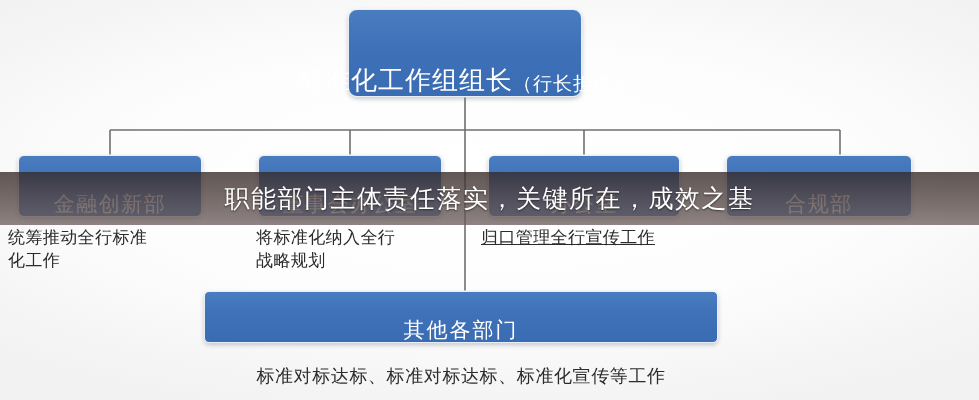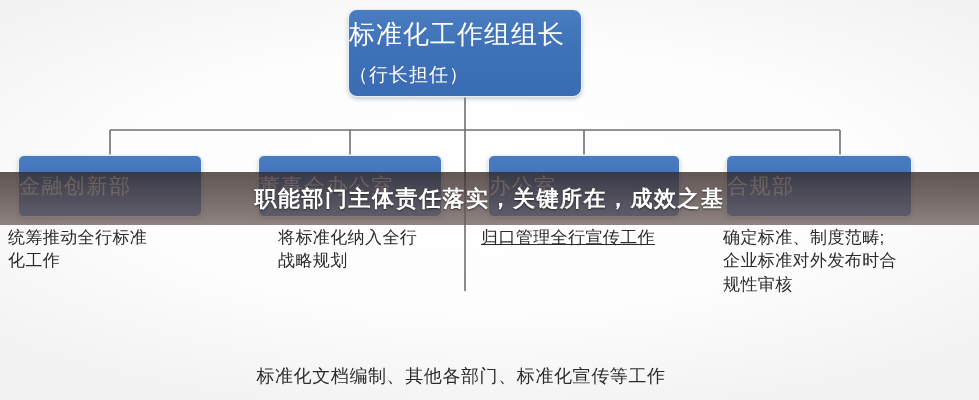--- a/index.html
+++ b/index.html
@@ -36,22 +36,21 @@
 
   
   .node {
     position: absolute;
     background: linear-gradient(180deg, #4a7cc0 0%, #3f71b8 45%, #3a6cb3 100%);
     border: 1px solid #e9eef5;
     border-radius: 7px;
     box-shadow: 0 2px 4px rgba(90,100,115,0.35), 0 0 0 1px rgba(255,255,255,0.55);
     color: #ffffff;
     display: flex;
-    flex-direction: column;
-    align-items: flex-start;
+    align-items: flex-end;
     justify-content: center;
     text-align: center;
     line-height: 1.2;
   }
 
   .node .line1 {
     font-size: 26px;
     letter-spacing: 1px;
     white-space: nowrap;
   }
@@ -99,21 +98,21 @@
   
   .caption {
     position: absolute;
     color: #2b2b2b;
     font-size: 17px;
     line-height: 1.38;
     letter-spacing: 0.4px;
     white-space: pre-line;
   }
   #cap-d1 { left: 8px;  top: 226px; width: 220px; }
-  #cap-d2 { left: 256px; top: 226px; width: 220px; margin-left: 22px; }
+  #cap-d2 { left: 256px; top: 226px; width: 220px; }
   #cap-d3 { left: 481px; top: 226px; width: 240px; text-decoration: underline; }
   #cap-d4 { left: 723px; top: 226px; width: 250px; }
 
   #cap-other {
     position: absolute;
     left: 204px; top: 364px;
     width: 514px;
     text-align: center;
     color: #2b2b2b;
     font-size: 18px;
@@ -131,22 +130,22 @@
         rgba(74,60,58,0.80) 30%,
         rgba(96,82,80,0.80) 70%,
         rgba(108,94,92,0.76) 100%);
     display: flex;
     align-items: center;
     justify-content: center;
   }
 
   #overlay-title {
     color: #ffffff;
-    font-size: 22px;
-    font-weight: bold;
+    font-size: 25px;
+    font-weight: normal;
     letter-spacing: 1.5px;
     white-space: nowrap;
     text-shadow: 0 1px 2px rgba(0,0,0,0.55);
     font-family: "DejaVu Sans", "Liberation Sans", sans-serif;
   }
 </style>
 </head>
 <body>
 
 <div id="slide">
@@ -181,24 +180,24 @@
   </div>
   <div class="node node-dept" id="node-d4">
     <span class="line1">合规部</span>
   </div>
 
   <div class="caption" id="cap-d1">统筹推动全行标准
 化工作</div>
   <div class="caption" id="cap-d2">将标准化纳入全行
 战略规划</div>
   <div class="caption" id="cap-d3">归口管理全行宣传工作</div>
-  <div class="caption" id="cap-d4">确定标准、制度范畴;
-企业标准对外发布时合
-规性审核</div>
-
-
-  <div id="cap-other">标准化文档编制、其他各部门、标准化宣传等工作</div>
+
+  <div class="node" id="node-other">
+    <span class="line1">其他各部门</span>
+  </div>
+
+  <div id="cap-other">标准对标达标、标准对标达标、标准化宣传等工作</div>
 
   <div id="overlay-band">
     <span id="overlay-title">职能部门主体责任落实，关键所在，成效之基</span>
   </div>
 
 </div>
 
 </body></html>

